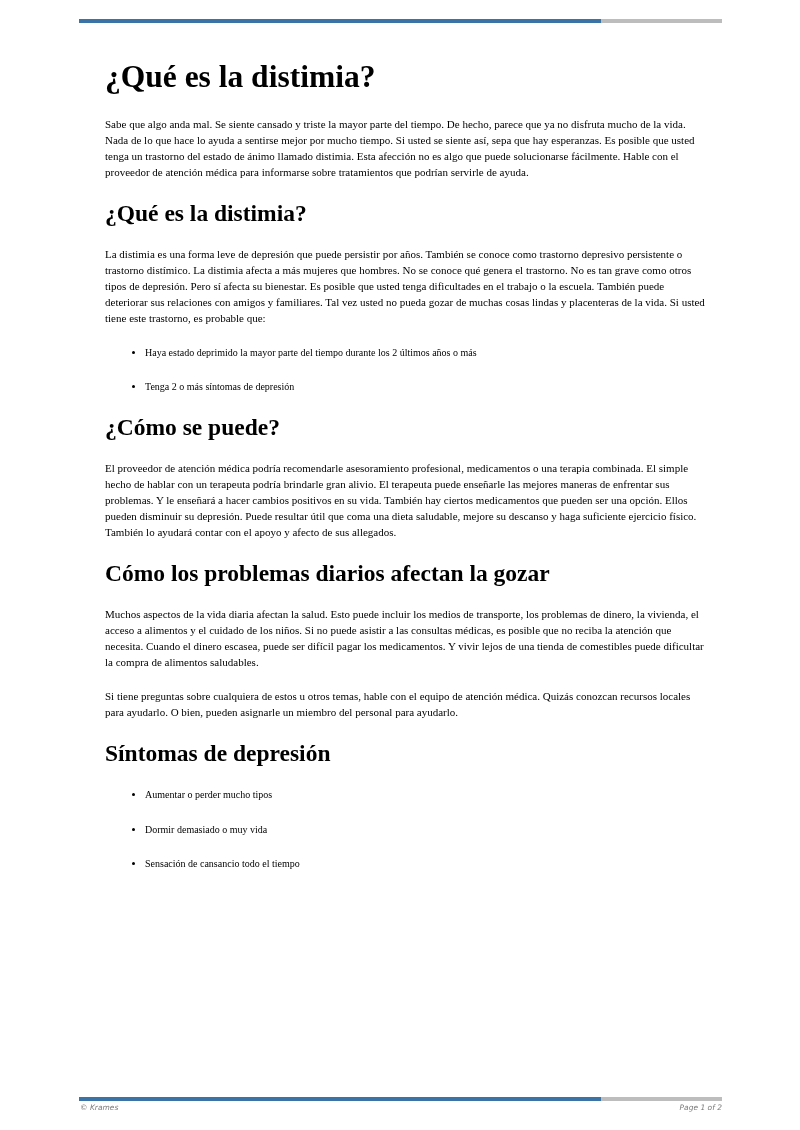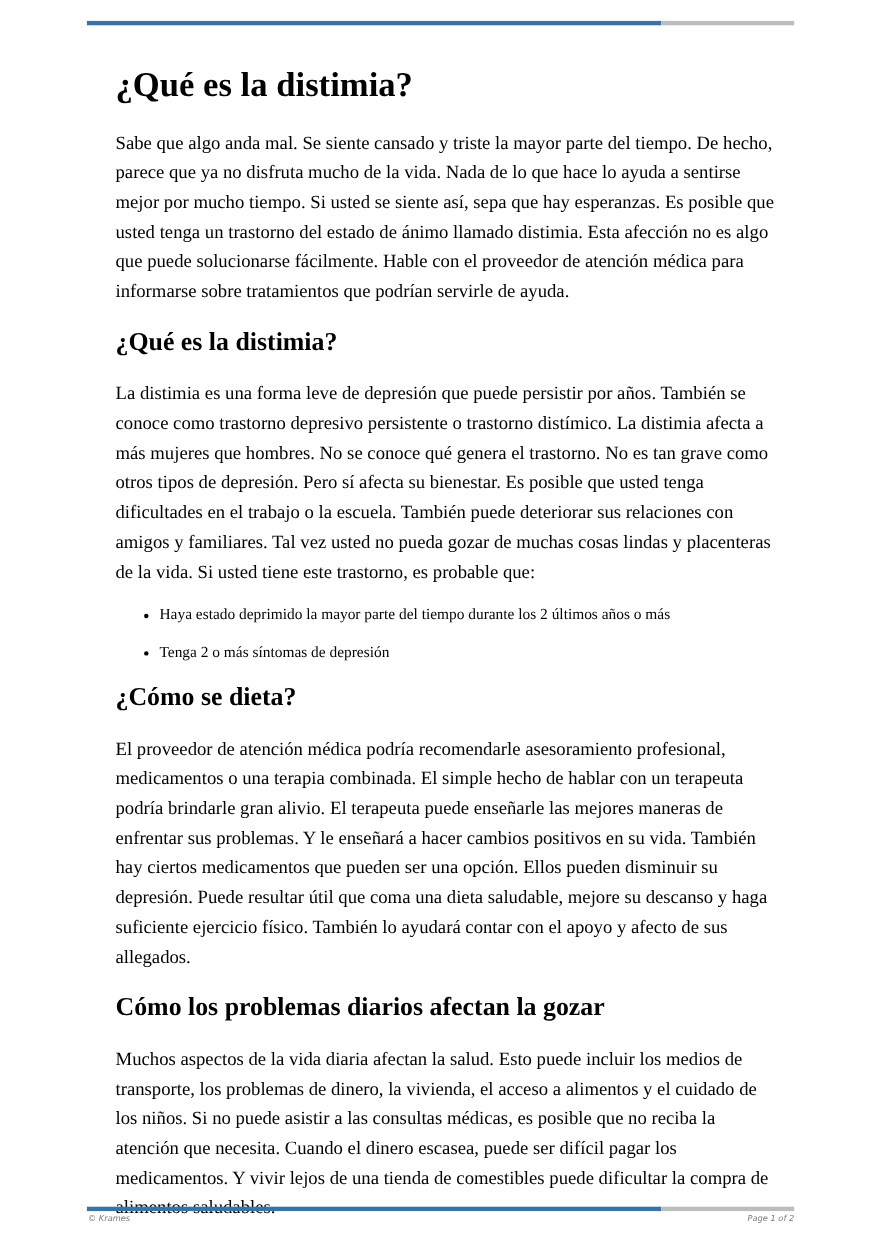--- a/index.html
+++ b/index.html
@@ -5,23 +5,23 @@
   html, body { margin: 0; padding: 0; background: #ffffff; }
   body { width: 800px; height: 1130px; position: relative; overflow: hidden; font-family: "Liberation Serif", serif; color: #000; }
   .bar { position: absolute; left: 79px; width: 643px; height: 4px; display: flex; }
   .bar .blue { width: 522px; background: #3b73a7; height: 100%; }
   .bar .gray { flex: 1; background: #bdbdbd; height: 100%; }
   .bar.top { top: 19px; }
   .bar.bottom { top: 1097px; }
   .content { position: absolute; left: 105px; top: 58px; width: 600px; }
   h1 { font-size: 31.5px; font-weight: bold; margin: 0 0 20px 0; line-height: 38px; }
   h2 { font-size: 23.5px; font-weight: bold; margin: 0 0 18px 0; line-height: 30px; }
-  p { font-size: 17px; line-height: 27px; margin: 0 0 18px 0; }
+  p { font-size: 11px; line-height: 16px; margin: 0 0 18px 0; }
   ul { margin: 0 0 16px 0; padding-left: 40px; }
-  ul li { font-size: 14px; line-height: 18.2px; margin-bottom: 16px; }
+  ul li { font-size: 10px; line-height: 18.2px; margin-bottom: 16px; }
   .footer-left, .footer-right { position: absolute; top: 1103px; font-family: "DejaVu Sans", sans-serif; font-style: italic; font-size: 7.5px; color: #7a7a7a; text-align: center; }
   .footer-left { left: 80px; }
   .footer-right { right: 78px; }
 </style>
 </head>
 <body>
 
 <div class="bar top">
   <div class="blue"></div>
   <div class="gray"></div>
@@ -34,30 +34,32 @@
   <section>
     <h2>¿Qué es la distimia?</h2>
     <p>La distimia es una forma leve de depresión que puede persistir por años. También se conoce como trastorno depresivo persistente o trastorno distímico. La distimia afecta a más mujeres que hombres. No se conoce qué genera el trastorno. No es tan grave como otros tipos de depresión. Pero sí afecta su bienestar. Es posible que usted tenga dificultades en el trabajo o la escuela. También puede deteriorar sus relaciones con amigos y familiares. Tal vez usted no pueda gozar de muchas cosas lindas y placenteras de la vida. Si usted tiene este trastorno, es probable que:</p>
     <ul>
       <li>Haya estado deprimido la mayor parte del tiempo durante los 2 últimos años o más</li>
       <li>Tenga 2 o más síntomas de depresión</li>
     </ul>
   </section>
 
   <section>
-    <h2>¿Cómo se dieta?</h2>
+    <h2>¿Cómo se puede?</h2>
     <p>El proveedor de atención médica podría recomendarle asesoramiento profesional, medicamentos o una terapia combinada. El simple hecho de hablar con un terapeuta podría brindarle gran alivio. El terapeuta puede enseñarle las mejores maneras de enfrentar sus problemas. Y le enseñará a hacer cambios positivos en su vida. También hay ciertos medicamentos que pueden ser una opción. Ellos pueden disminuir su depresión. Puede resultar útil que coma una dieta saludable, mejore su descanso y haga suficiente ejercicio físico. También lo ayudará contar con el apoyo y afecto de sus allegados.</p>
   </section>
 
   <section>
     <h2>Cómo los problemas diarios afectan la gozar</h2>
     <p>Muchos aspectos de la vida diaria afectan la salud. Esto puede incluir los medios de transporte, los problemas de dinero, la vivienda, el acceso a alimentos y el cuidado de los niños. Si no puede asistir a las consultas médicas, es posible que no reciba la atención que necesita. Cuando el dinero escasea, puede ser difícil pagar los medicamentos. Y vivir lejos de una tienda de comestibles puede dificultar la compra de alimentos saludables.</p>
+    <p>Si tiene preguntas sobre cualquiera de estos u otros temas, hable con el equipo de atención médica. Quizás conozcan recursos locales para ayudarlo. O bien, pueden asignarle un miembro del personal para ayudarlo.</p>
   </section>
 
   <section>
+    <h2>Síntomas de depresión</h2>
     <ul>
       <li>Aumentar o perder mucho tipos</li>
       <li>Dormir demasiado o muy vida</li>
       <li>Sensación de cansancio todo el tiempo</li>
     </ul>
   </section>
 </div>
 
 <div class="bar bottom">
   <div class="blue"></div>

